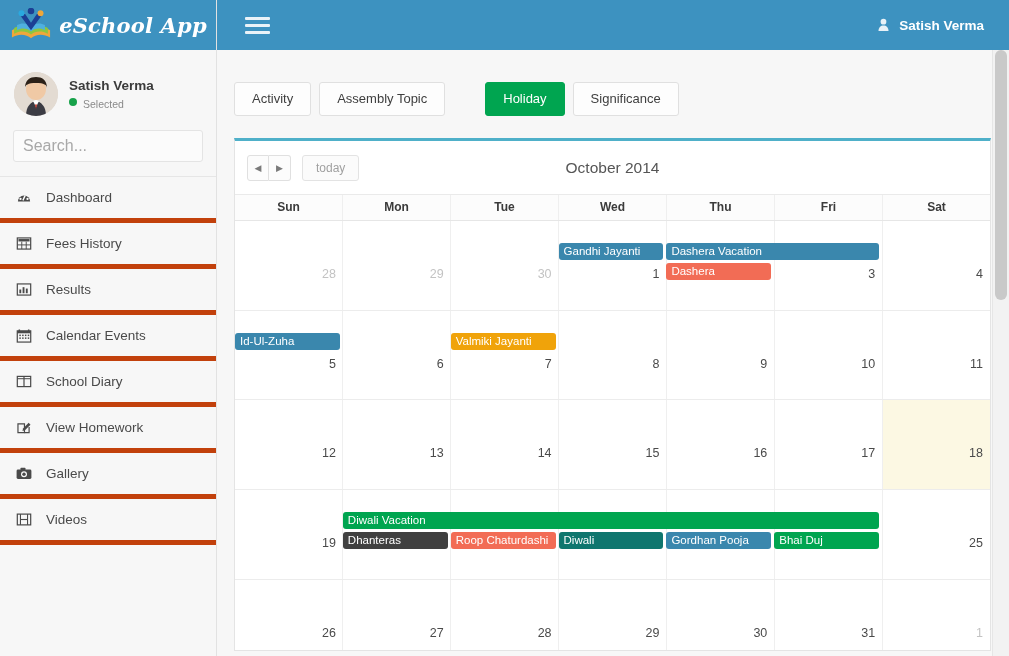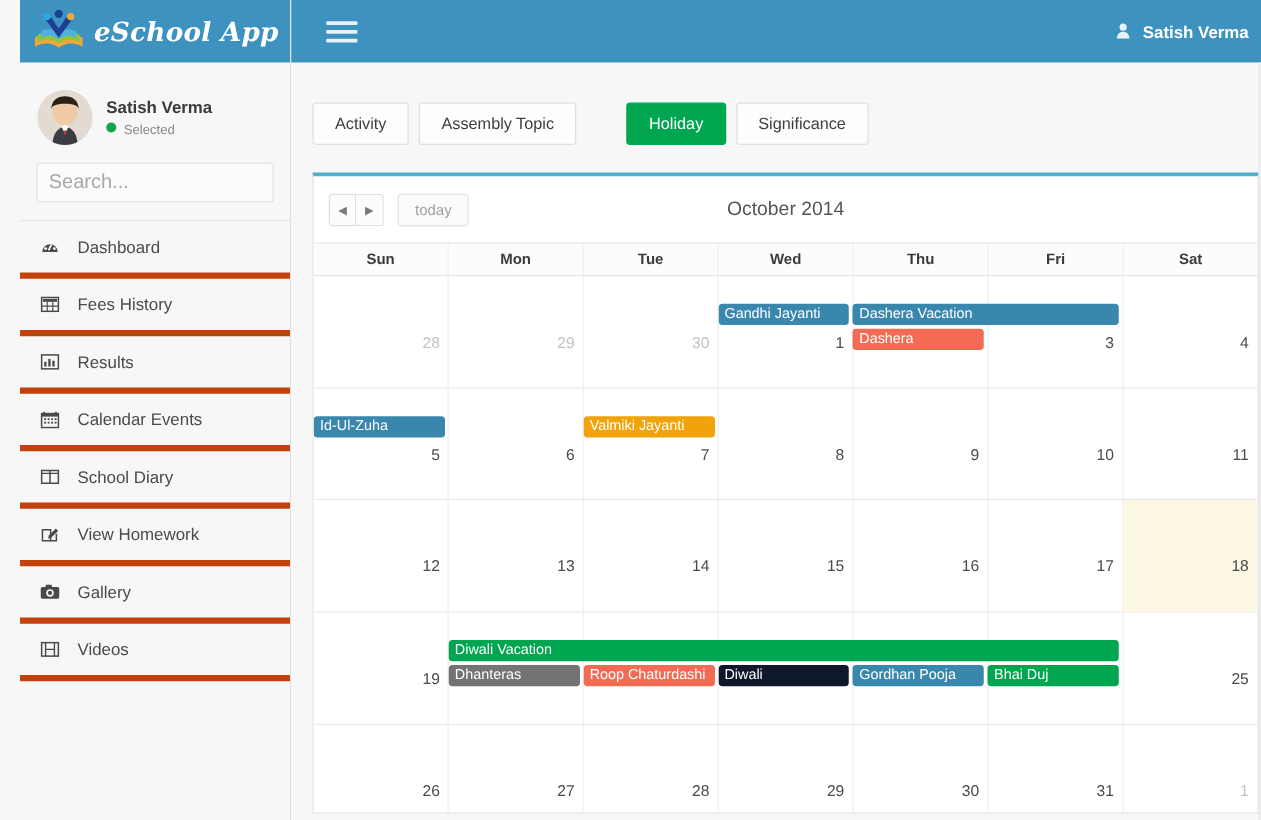--- a/index.html
+++ b/index.html
@@ -12,21 +12,20 @@
 
   .app { position: relative; width: 1009px; height: 656px; display: flex; }
 
   
   .sidebar {
     width: 217px; height: 656px;
     background: #f7f7f7;
     border-right: 1px solid #e2e2e2;
     flex: 0 0 217px;
     position: relative;
-    margin-left: 16px;
   }
   .brand {
     height: 50px;
     background: #3d92c0;
     display: flex; align-items: center; justify-content: center;
     gap: 6px;
     position: relative;
   }
   .brand-logo { width: 44px; height: 34px; position: relative; flex: 0 0 44px; }
   .brand-title {
@@ -513,23 +512,23 @@
                 <div class="daynum">22</div>
                 <div class="daynum">23</div>
                 <div class="daynum">24</div>
                 <div class="daynum">25</div>
               </div>
               <div class="events">
                 <div class="evt-row">
                   <div class="evt" style="background: rgb(0, 165, 80); left: 14.2857%; width: calc(71.4286% - 3px);">Diwali Vacation</div>
                 </div>
                 <div class="evt-row">
-                  <div class="evt" style="background: #737373; left: 14.2857%; width: calc(14.2857% - 3px);">Dhanteras</div>
+                  <div class="evt" style="background: #404040; left: 14.2857%; width: calc(14.2857% - 3px);">Dhanteras</div>
                   <div class="evt" style="background: rgb(242, 108, 85); left: 28.5714%; width: calc(14.2857% - 3px);">Roop Chaturdashi</div>
-                  <div class="evt" style="background: #0f172a; left: 42.8571%; width: calc(14.2857% - 3px);">Diwali</div>
+                  <div class="evt" style="background: #0f766e; left: 42.8571%; width: calc(14.2857% - 3px);">Diwali</div>
                   <div class="evt" style="background: rgb(58, 135, 173); left: 57.1429%; width: calc(14.2857% - 3px);">Gordhan Pooja</div>
                   <div class="evt" style="background: rgb(0, 165, 80); left: 71.4286%; width: calc(14.2857% - 3px);">Bhai Duj</div>
                 </div>
               </div>
             </div>
             <div class="week">
               <div class="week-bg">
                 <div class="daycell"></div>
                 <div class="daycell"></div>
                 <div class="daycell"></div>

